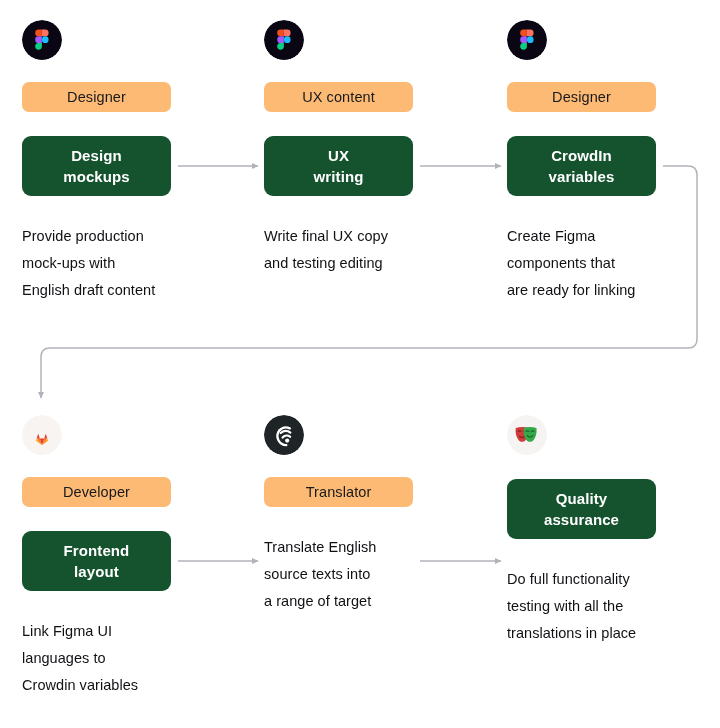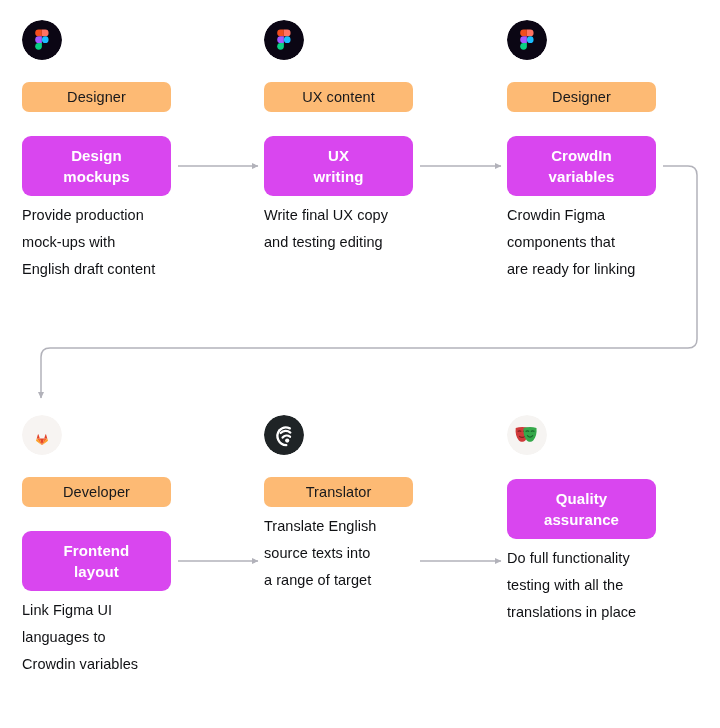--- a/index.html
+++ b/index.html
@@ -64,39 +64,39 @@
     text-align: center;
     font-size: 14.5px;
     color: #18191c;
     letter-spacing: 0.1px;
   }
 
   
   .step-box {
     margin-top: 24px;
     height: 60px;
-    background: #d946ef;
+    background: #14532d;
     border-radius: 9px;
     color: #ffffff;
     font-size: 15px;
     font-weight: bold;
     line-height: 21px;
     display: flex;
     align-items: center;
     justify-content: center;
     text-align: center;
     padding: 11px 8px;
     box-sizing: border-box;
     letter-spacing: 0.1px;
   }
   .step-box span { display: block; }
 
   
   .desc {
-    margin-top: 6px;
+    margin-top: 27px;
     font-size: 14.5px;
     line-height: 27px;
     color: #101114;
     letter-spacing: 0.05px;
     width: 170px;
   }
   .desc .line { display: block; white-space: nowrap; }
 </style>
 </head>
 <body>
@@ -198,21 +198,21 @@
       </svg>
     </div>
     <div class="role-pill">Designer</div>
     <div class="step-box">
       <div>
         <span>CrowdIn</span>
         <span>variables</span>
       </div>
     </div>
     <div class="desc">
-      <span class="line">Crowdin Figma</span>
+      <span class="line">Create Figma</span>
       <span class="line">components that</span>
       <span class="line">are ready for linking</span>
     </div>
   </div>
 
   <div class="node row2 col1">
     <div class="avatar">
       <svg width="40" height="40" viewBox="0 0 40 40" xmlns="http://www.w3.org/2000/svg">
         <circle cx="20" cy="20" r="20" fill="#f7f4f2"></circle>
         <g transform="translate(8.5,9.5) scale(0.0958)">

